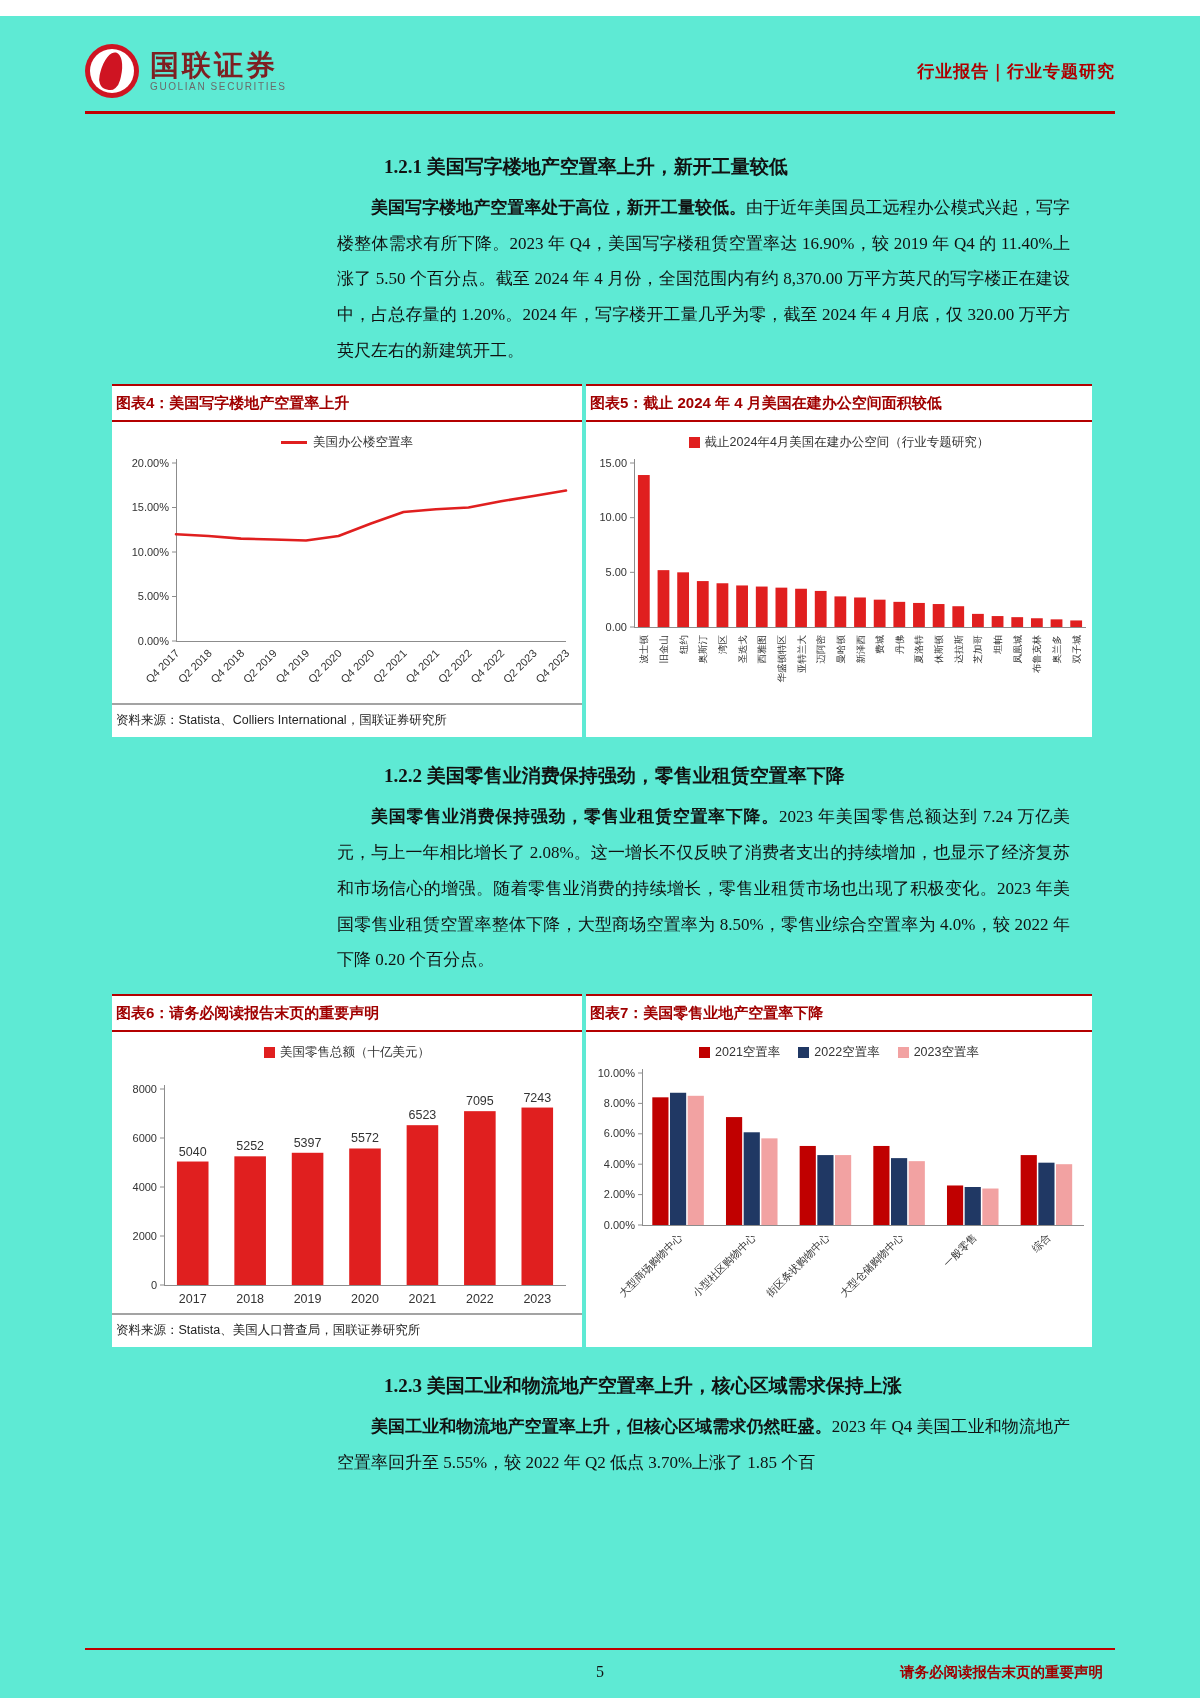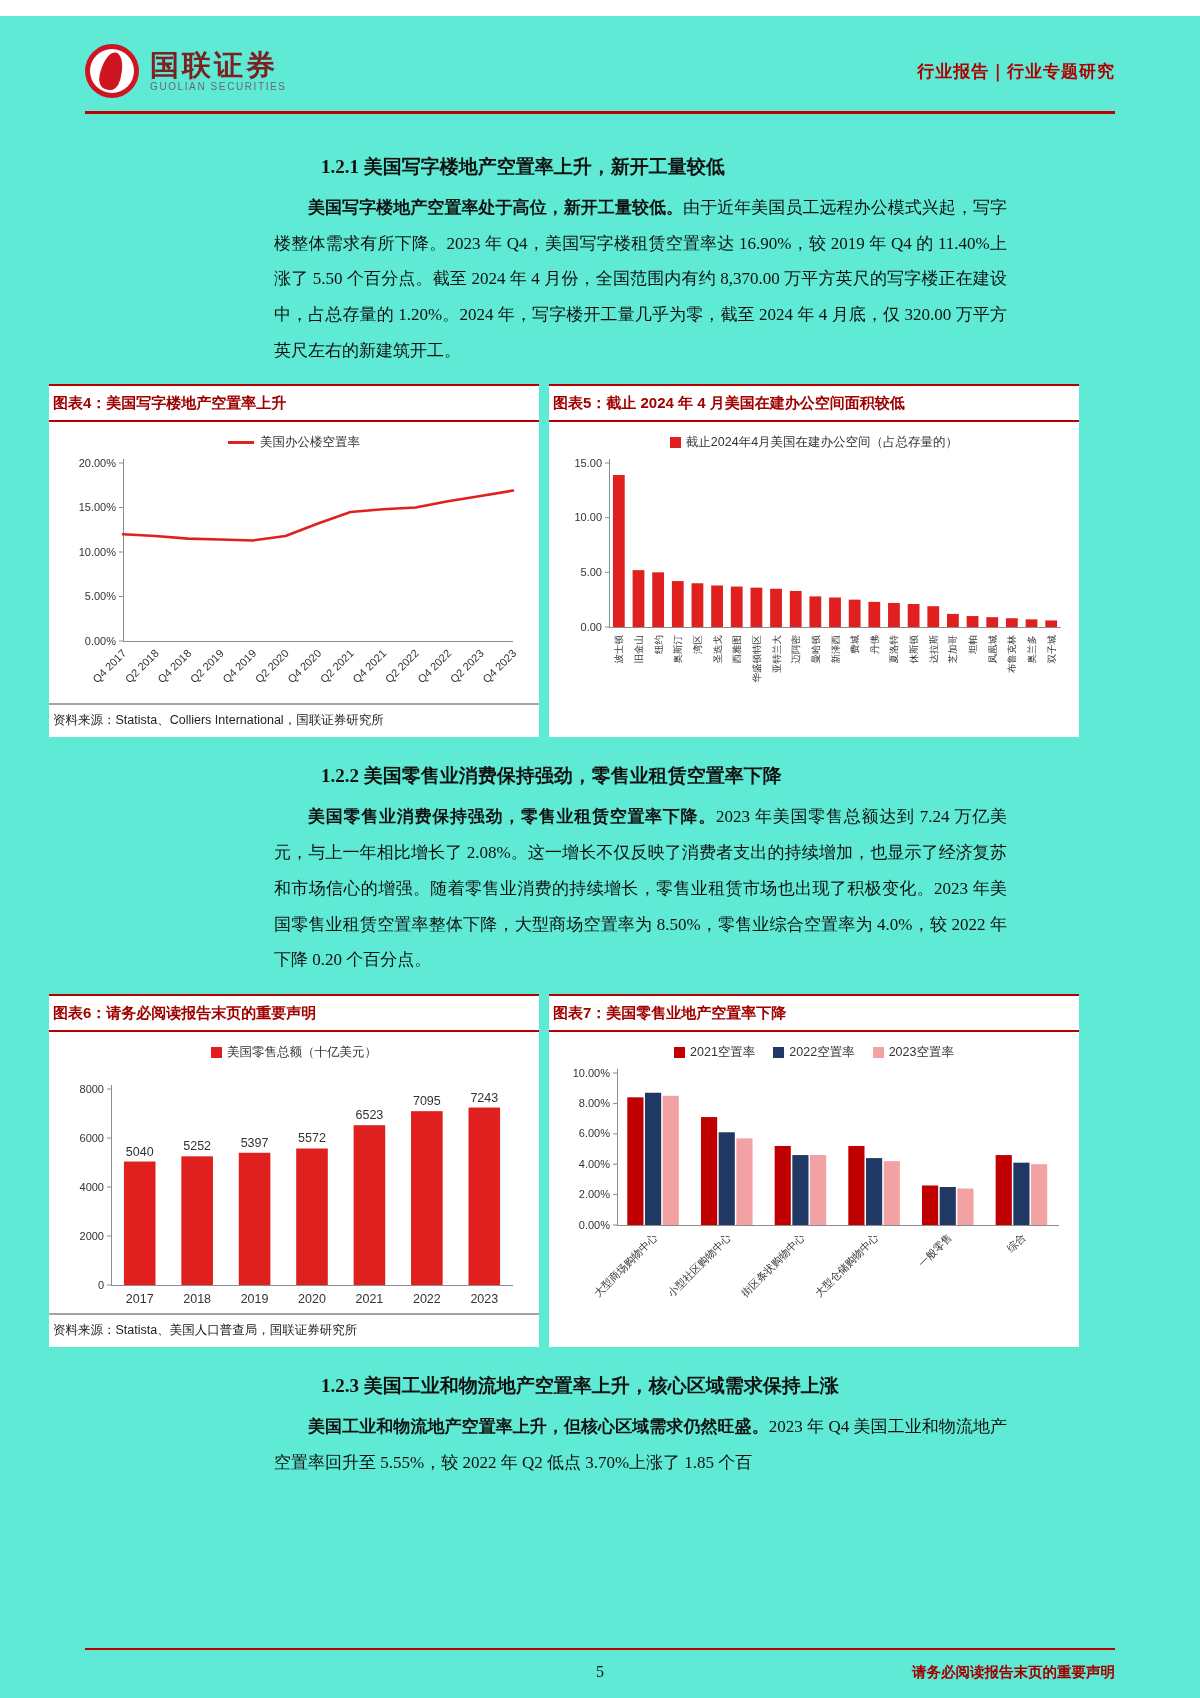--- a/index.html
+++ b/index.html
@@ -14,48 +14,48 @@
   .logo { display:flex; align-items:center; gap:11px; }
   .logo-mark { width:54px; height:54px; border-radius:50%; background:#cf1422; position:relative; flex:0 0 auto; }
   .logo-mark::before { content:""; position:absolute; inset:5px; background:#ffffff; border-radius:50%; }
   .logo-mark::after { content:""; position:absolute; left:16px; top:8px; width:21px; height:38px; background:#cf1422;
     border-radius:55% 55% 45% 45% / 65% 65% 35% 35%; transform:rotate(14deg); }
   .brand-cn { font-size:29px; font-weight:bold; color:#7d2022; letter-spacing:3px; line-height:1.1; }
   .brand-en { font-size:10px; color:#6a6a6a; letter-spacing:1.6px; font-family:"Liberation Sans",sans-serif; }
   .header-right { color:#ae0000; font-weight:bold; font-size:17px; font-family:"Liberation Sans",sans-serif; letter-spacing:1px; }
   .header-rule { margin:13px 85px 0 85px; border-bottom:3px solid #c00000; }
   
-  .content { padding:0 49px; }
+  .content { padding:0 112px; }
   .sec-title { font-size:19px; font-weight:bold; color:#111; margin:40px 0 0 272px; }
   .sec-title.mt2 { margin-top:26px; }
   .para { margin:10px 0 0 225px; width:733px; font-size:17px; line-height:2.1; text-align:justify; text-indent:2em; color:#111; }
   .para .lead { font-weight:bold; }
   
-  .charts-row { display:flex; gap:10px; margin-top:16px; }
+  .charts-row { display:flex; gap:4px; margin-top:16px; }
   .panel { background:#fff; border-top:2px solid #b40000; }
   .panel-l { width:490px; }
   .panel-r { width:530px; }
   .ptitle { font-family:"Liberation Sans","DejaVu Sans",sans-serif; font-weight:bold; color:#a00000; font-size:15px;
     padding:8px 6px 7px 4px; border-bottom:2px solid #b40000; }
   .chart-host { text-align:center; }
   .legend { display:flex; justify-content:center; align-items:center; gap:18px; margin:12px 4px 0 4px;
     font-family:"Liberation Sans","DejaVu Sans",sans-serif; font-size:12.5px; color:#333; }
   .lg-item { display:inline-flex; align-items:center; }
   .sw-sq { width:11px; height:11px; display:inline-block; margin-right:5px; }
   .sw-line { width:26px; height:3px; display:inline-block; margin-right:6px; }
   .chart-host svg { display:block; margin:2px auto 0 auto; }
   svg text { font-family:"Liberation Sans","DejaVu Sans",sans-serif; }
   .source { font-family:"Liberation Sans","DejaVu Sans",sans-serif; font-size:12.5px; color:#222;
     padding:7px 6px 8px 4px; border-top:2px solid #a3a3a3; }
   
   .footer { position:absolute; left:85px; right:85px; bottom:30px; }
   .footer-rule { border-bottom:2.5px solid #c00000; }
   .footer-row { position:relative; padding-top:13px; height:34px; }
   .page-num { position:absolute; left:50%; transform:translateX(-50%); font-size:16px; color:#111; }
-  .disclaimer { position:absolute; right:0; color:#a00000; font-weight:bold; font-size:14.5px; }
+  .disclaimer { position:absolute; right:12px; color:#a00000; font-weight:bold; font-size:14.5px; }
 </style>
 </head>
 <body>
 
 <div class="page">
 
   <header class="header">
     <div class="logo">
       <div class="logo-mark"></div>
       <div class="logo-text">
@@ -112,21 +112,21 @@
             </svg>
           </div>
         <div class="source">资料来源：Statista、Colliers International，国联证券研究所</div>
       </figure>
       <figure class="panel panel-r">
         <figcaption class="ptitle">图表5：截止 2024 年 4 月美国在建办公空间面积较低</figcaption>
         <div class="chart-host">
             <div class="legend">
               <span class="lg-item">
                 <span class="sw-sq" style="background: rgb(224, 31, 31);"></span>
-                <span>截止2024年4月美国在建办公空间（占总存量的）</span>
+                <span>截止2024年4月美国在建办公空间（行业专题研究）</span>
               </span>
             </div>
             <svg width="506" height="250" viewBox="0 0 506 250">
               <text x="41" y="177.5" text-anchor="end" font-size="11" fill="#333">0.00</text>
               <line x1="44" y1="174" x2="48" y2="174" stroke="#8c8c8c" stroke-width="1"></line>
               <text x="41" y="122.83333333333334" text-anchor="end" font-size="11" fill="#333">5.00</text>
               <line x1="44" y1="119.33333333333334" x2="48" y2="119.33333333333334" stroke="#8c8c8c" stroke-width="1"></line>
               <text x="41" y="68.16666666666667" text-anchor="end" font-size="11" fill="#333">10.00</text>
               <line x1="44" y1="64.66666666666667" x2="48" y2="64.66666666666667" stroke="#8c8c8c" stroke-width="1"></line>
               <text x="41" y="13.5" text-anchor="end" font-size="11" fill="#333">15.00</text>

